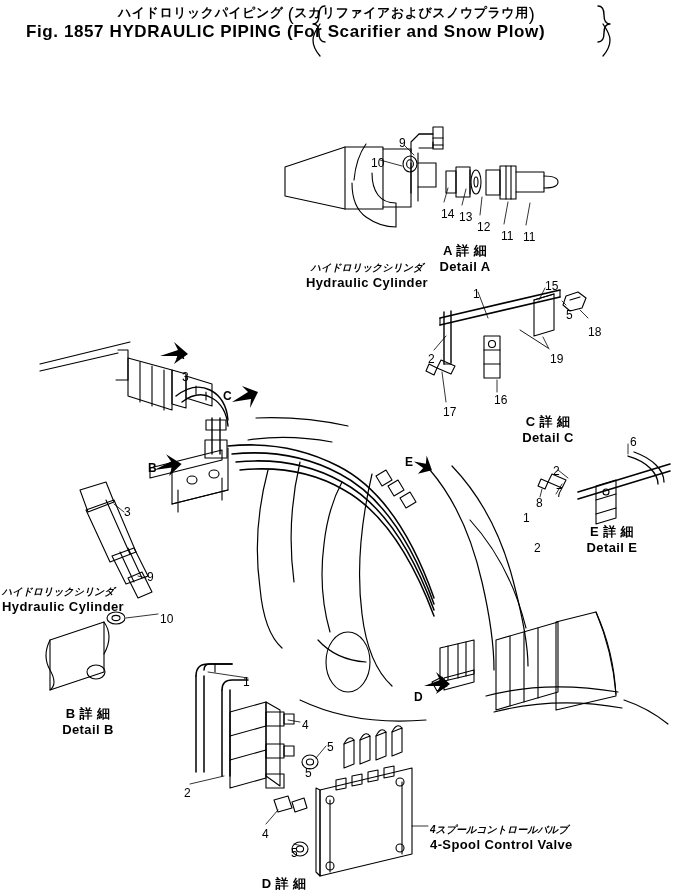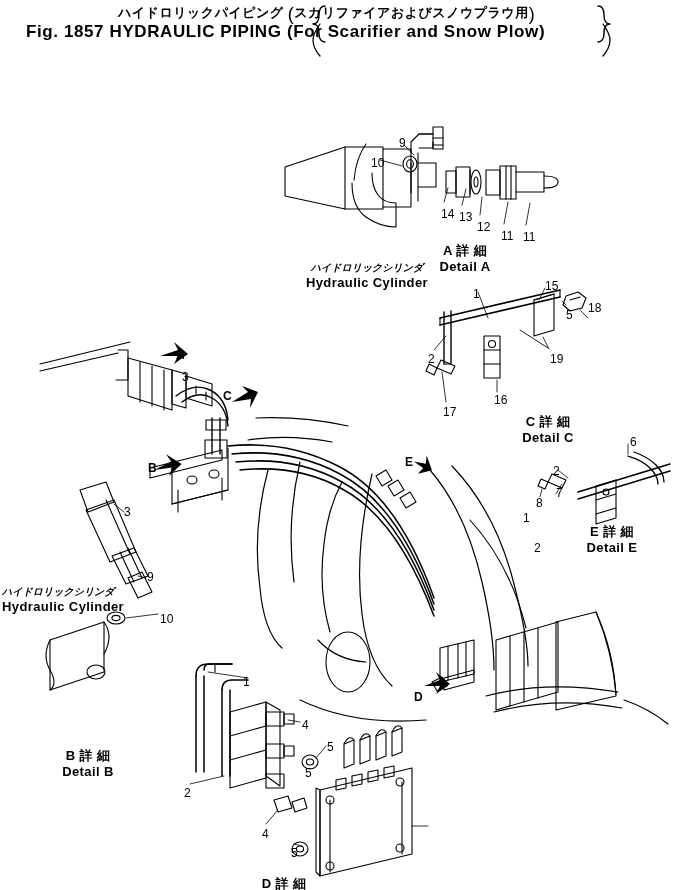--- a/index.html
+++ b/index.html
@@ -349,42 +349,46 @@
   <div class="caption" style="left:572px; top:524px; width:80px;">
     <span class="en">E  詳  細</span>
     <span class="en">Detail   E</span>
   </div>
 
   <div class="caption left-align" style="left:2px; top:586px; width:135px;">
     <span class="jp">ハイドロリックシリンダ</span>
     <span class="en">Hydraulic Cylinder</span>
   </div>
 
-  <div class="caption" style="left:48px; top:748px; width:80px;">
+  <div class="caption" style="left:48px; top:706px; width:80px;">
     <span class="en">B  詳  細</span>
     <span class="en">Detail   B</span>
   </div>
 
   <div class="caption" style="left:244px; top:856px; width:80px;margin-top:20px;">
     <span class="en">D  詳  細</span>
     <span class="en">Detail   D</span>
   </div>
 
+  <div class="caption left-align" style="left:430px; top:824px; width:180px;">
+    <span class="jp">4スプールコントロールバルブ</span>
+    <span class="en">4-Spool Control Valve</span>
+  </div>
 
   <div class="num" style="left:399px; top:137px;">9</div>
   <div class="num" style="left:371px; top:157px;">10</div>
   <div class="num" style="left:441px; top:208px;">14</div>
   <div class="num" style="left:459px; top:211px;">13</div>
   <div class="num" style="left:477px; top:221px;">12</div>
   <div class="num" style="left:501px; top:230px;">11</div>
   <div class="num" style="left:523px; top:231px;">11</div>
   <div class="num" style="left:545px; top:280px;text-align:center;">15</div>
   <div class="num" style="left:473px; top:288px;">1</div>
   <div class="num" style="left:566px; top:309px;">5</div>
-  <div class="num" style="left:588px; top:302px;">18</div>
+  <div class="num" style="left:588px; top:326px;">18</div>
   <div class="num" style="left:550px; top:353px;">19</div>
   <div class="num" style="left:428px; top:353px;">2</div>
   <div class="num" style="left:494px; top:394px;">16</div>
   <div class="num" style="left:443px; top:406px;">17</div>
   <div class="num" style="left:630px; top:436px;">6</div>
   <div class="num" style="left:553px; top:465px;">2</div>
   <div class="num" style="left:556px; top:487px;">7</div>
   <div class="num" style="left:536px; top:497px;">8</div>
   <div class="num" style="left:176px; top:349px; font-weight:bold;">A</div>
   <div class="num" style="left:182px; top:371px;">3</div>

